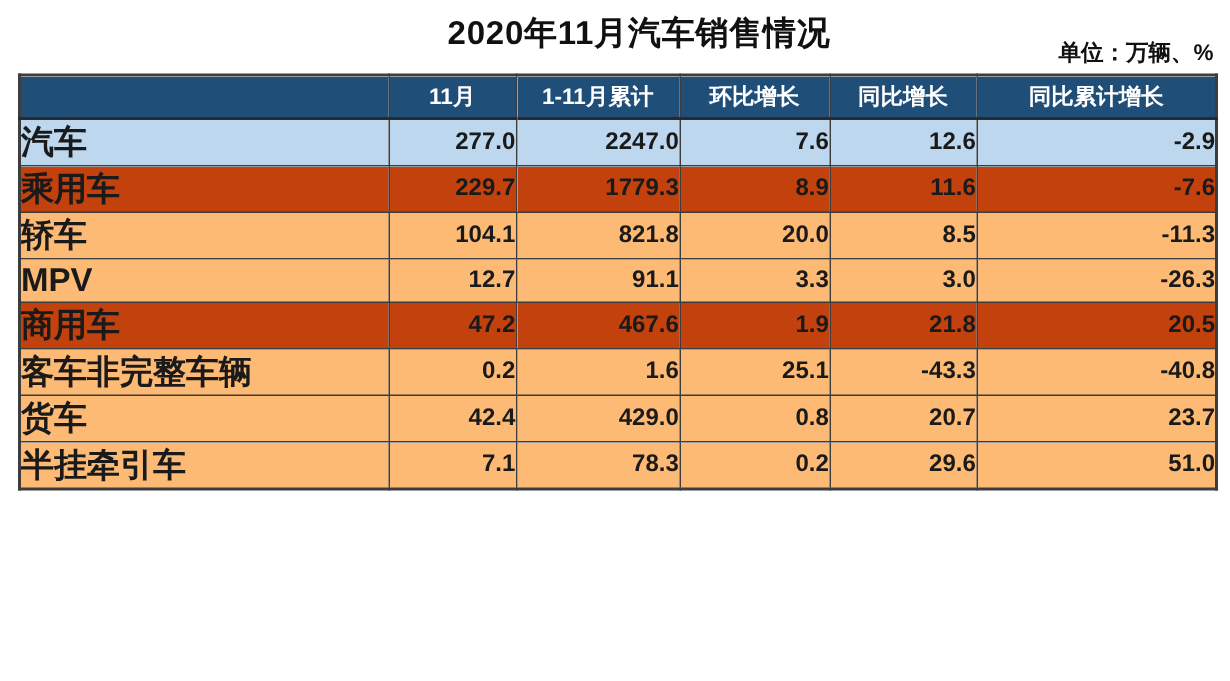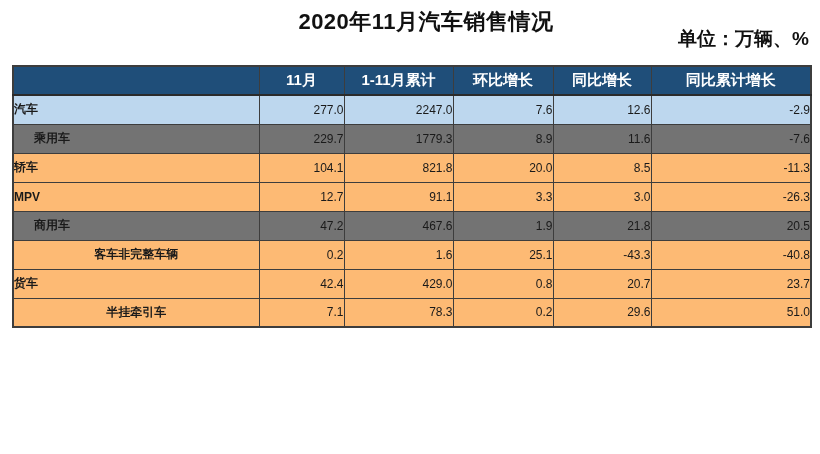--- a/index.html
+++ b/index.html
@@ -22,33 +22,32 @@
     font-size: 22px;
     font-weight: bold;
     color: #111111;
     letter-spacing: 0.5px;
     padding-left: 32px;
   }
   .unit-note {
     position: absolute;
     top: 26px;
     right: 11px;
-    font-size: 19px;
+    font-size: 15px;
     font-weight: bold;
     color: #111111;
   }
   table.sales-table {
     position: absolute;
     top: 49px;
     left: 12px;
     width: 798px;
     border-collapse: collapse;
     table-layout: fixed;
     border: 2px solid #3d3d3d;
-    margin-top: 16px;
   }
   table.sales-table col.c0 { width: 246px; }
   table.sales-table col.c1 { width: 85px; }
   table.sales-table col.c2 { width: 109px; }
   table.sales-table col.c3 { width: 100px; }
   table.sales-table col.c4 { width: 98px; }
   table.sales-table col.c5 { width: 160px; }
   table.sales-table th, table.sales-table td {
     border: 1px solid #3d3d3d;
     height: 29px;
@@ -59,39 +58,39 @@
   }
   table.sales-table thead th {
     background: #1F4E79;
     color: #ffffff;
     font-size: 15px;
     font-weight: bold;
     text-align: center;
     border-bottom: 2px solid #2a2a2a;
   }
   td.label-cell {
-    font-size: 12px;
+    font-size: 22px;
     font-weight: 600;
     color: #1a1a1a;
     text-align: left;
   }
   td.num-cell {
-    font-size: 12px;
-    font-weight: 400;
+    font-size: 16px;
+    font-weight: 700;
     color: #1a1a1a;
     text-align: right;
     padding-right: 12px;
   }
   tr.hl-blue td { background: #BDD7EE; }
-  tr.hl-gray td { background: #737373; padding-left: 20px; }
+  tr.hl-gray td { background: #c2410c; }
   tr.hl-none td { background: #fdba74; }
   td.indent-0 { padding-left: 6px; }
   td.indent-1 { padding-left: 27px; }
   td.indent-2 { padding-left: 48px; }
-  td.indent-3 { padding-left: 66px; text-align: center; }
+  td.indent-3 { padding-left: 66px; }
 </style>
 </head>
 <body>
 
 <div class="page">
 
   <h1 class="page-title">2020年11月汽车销售情况</h1>
 
   <div class="unit-note">单位：万辆、%</div>
 

